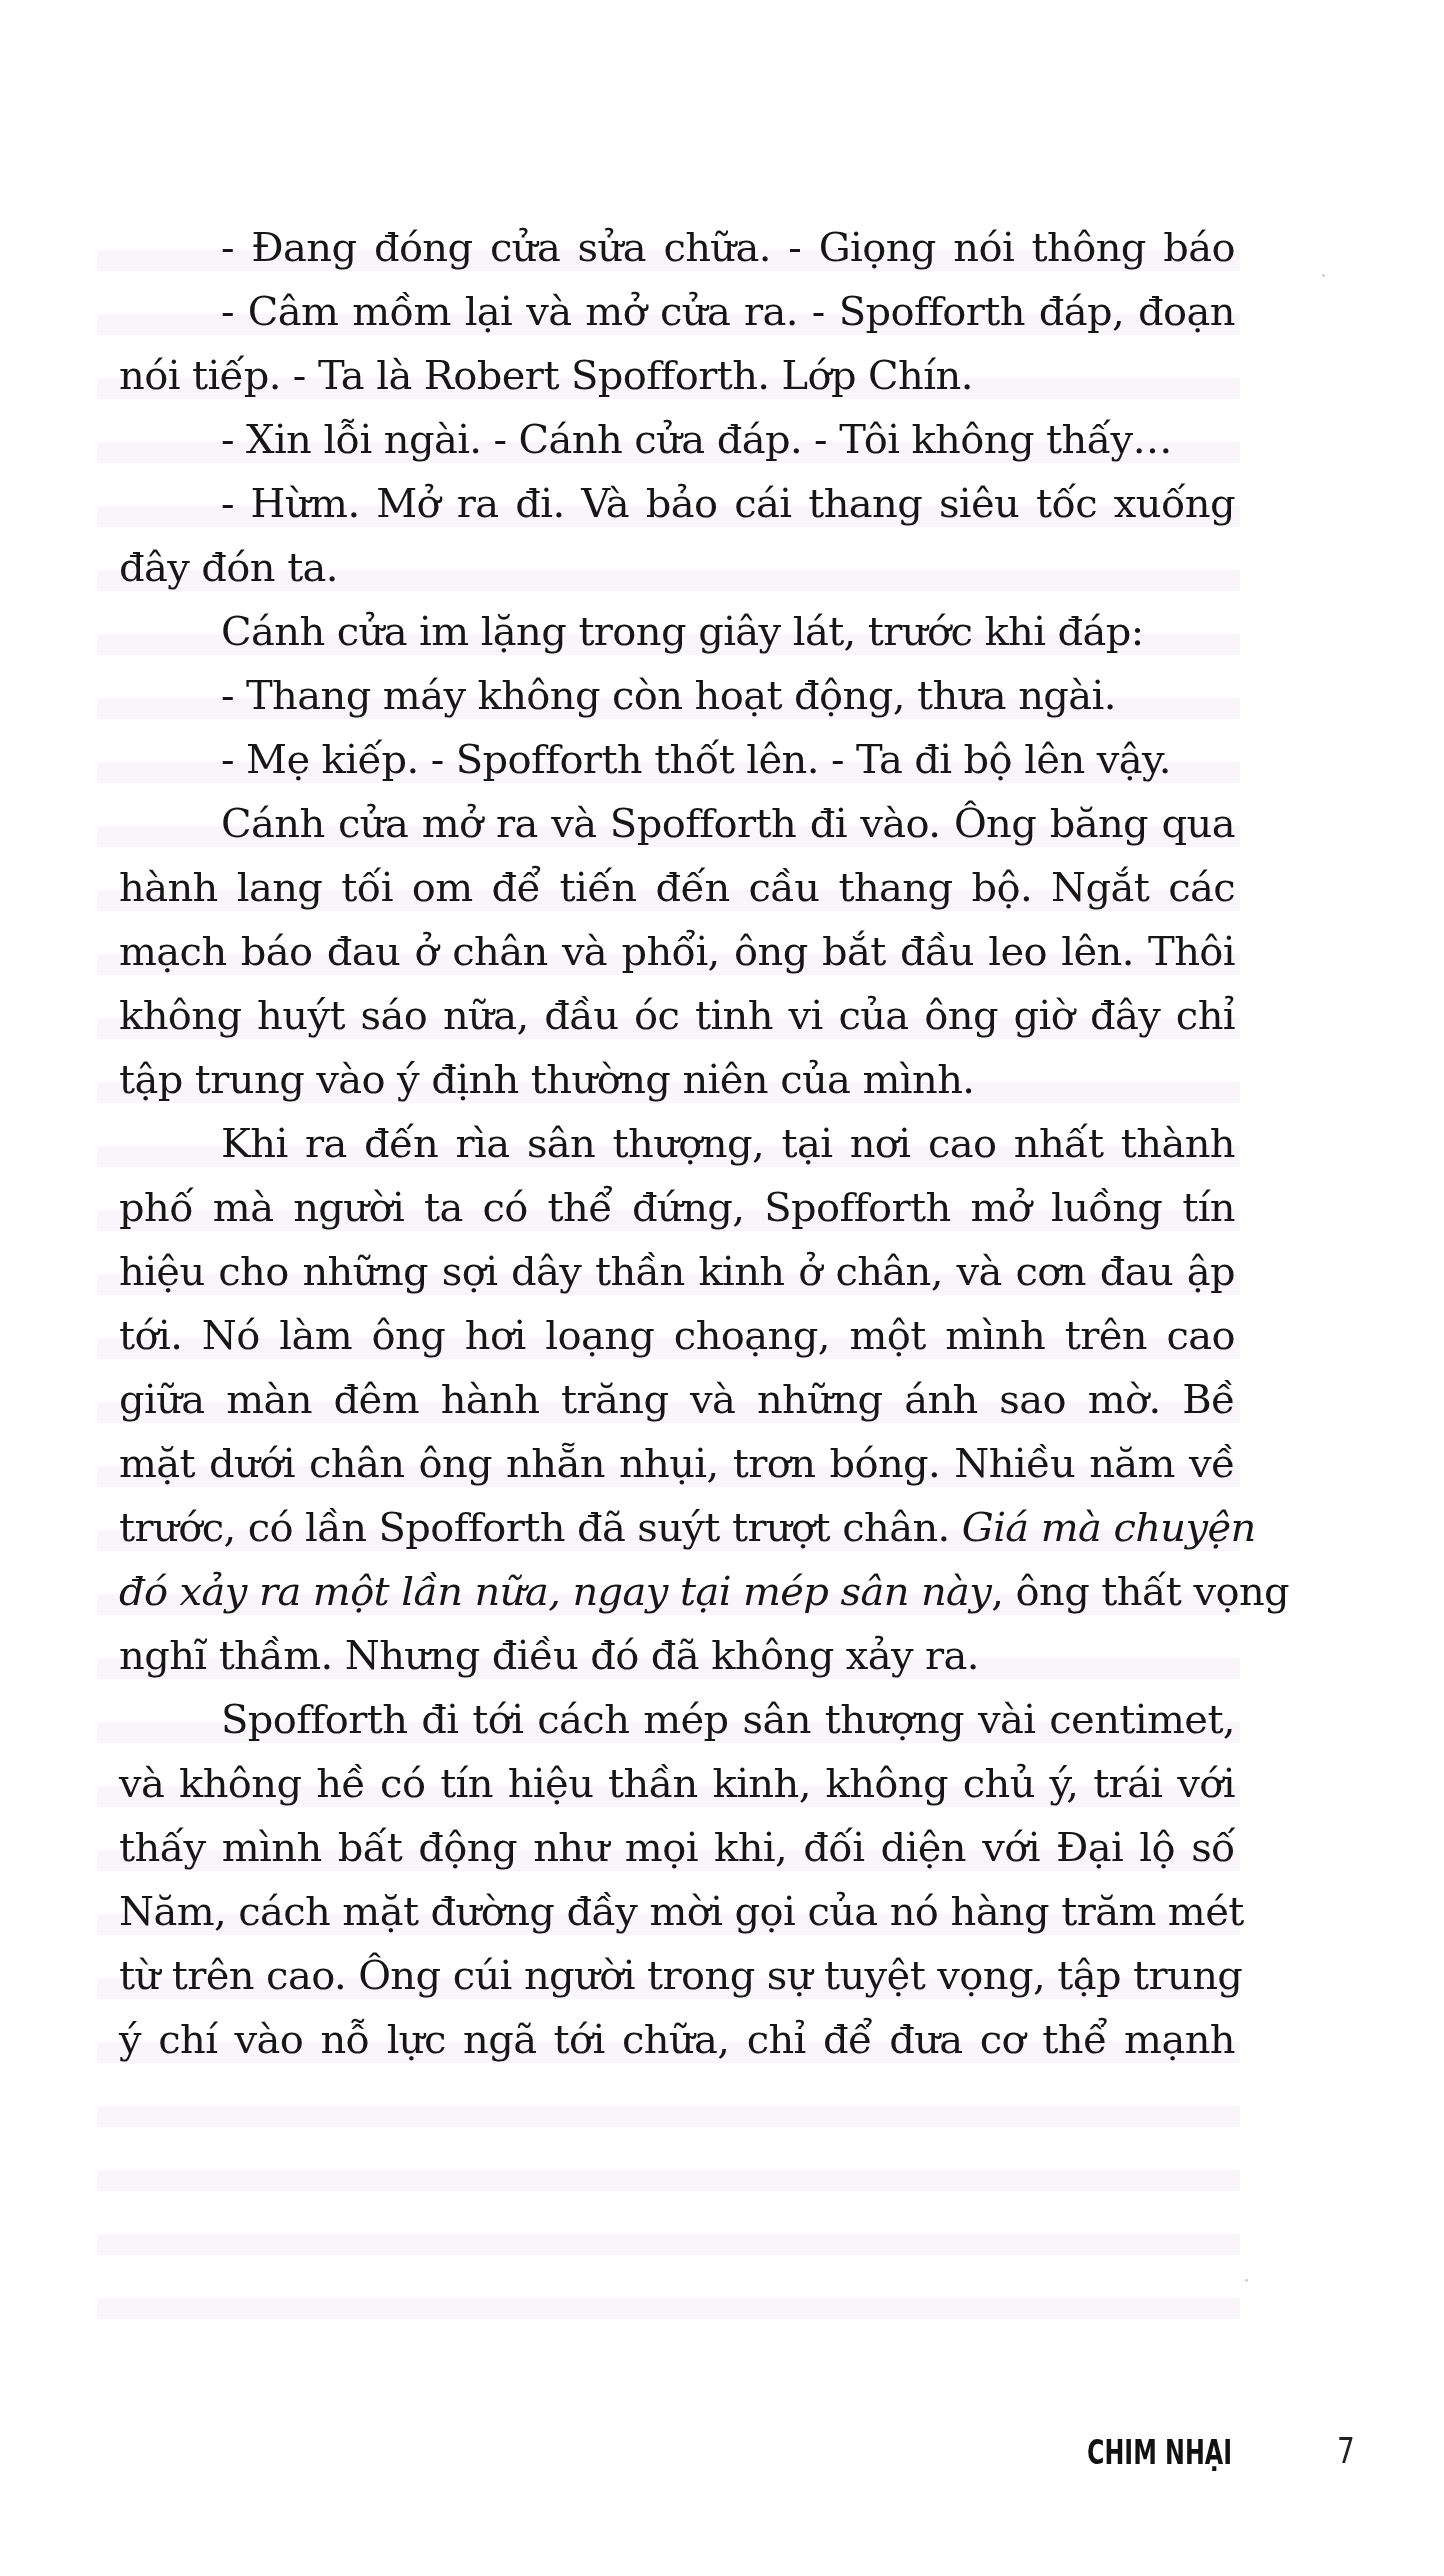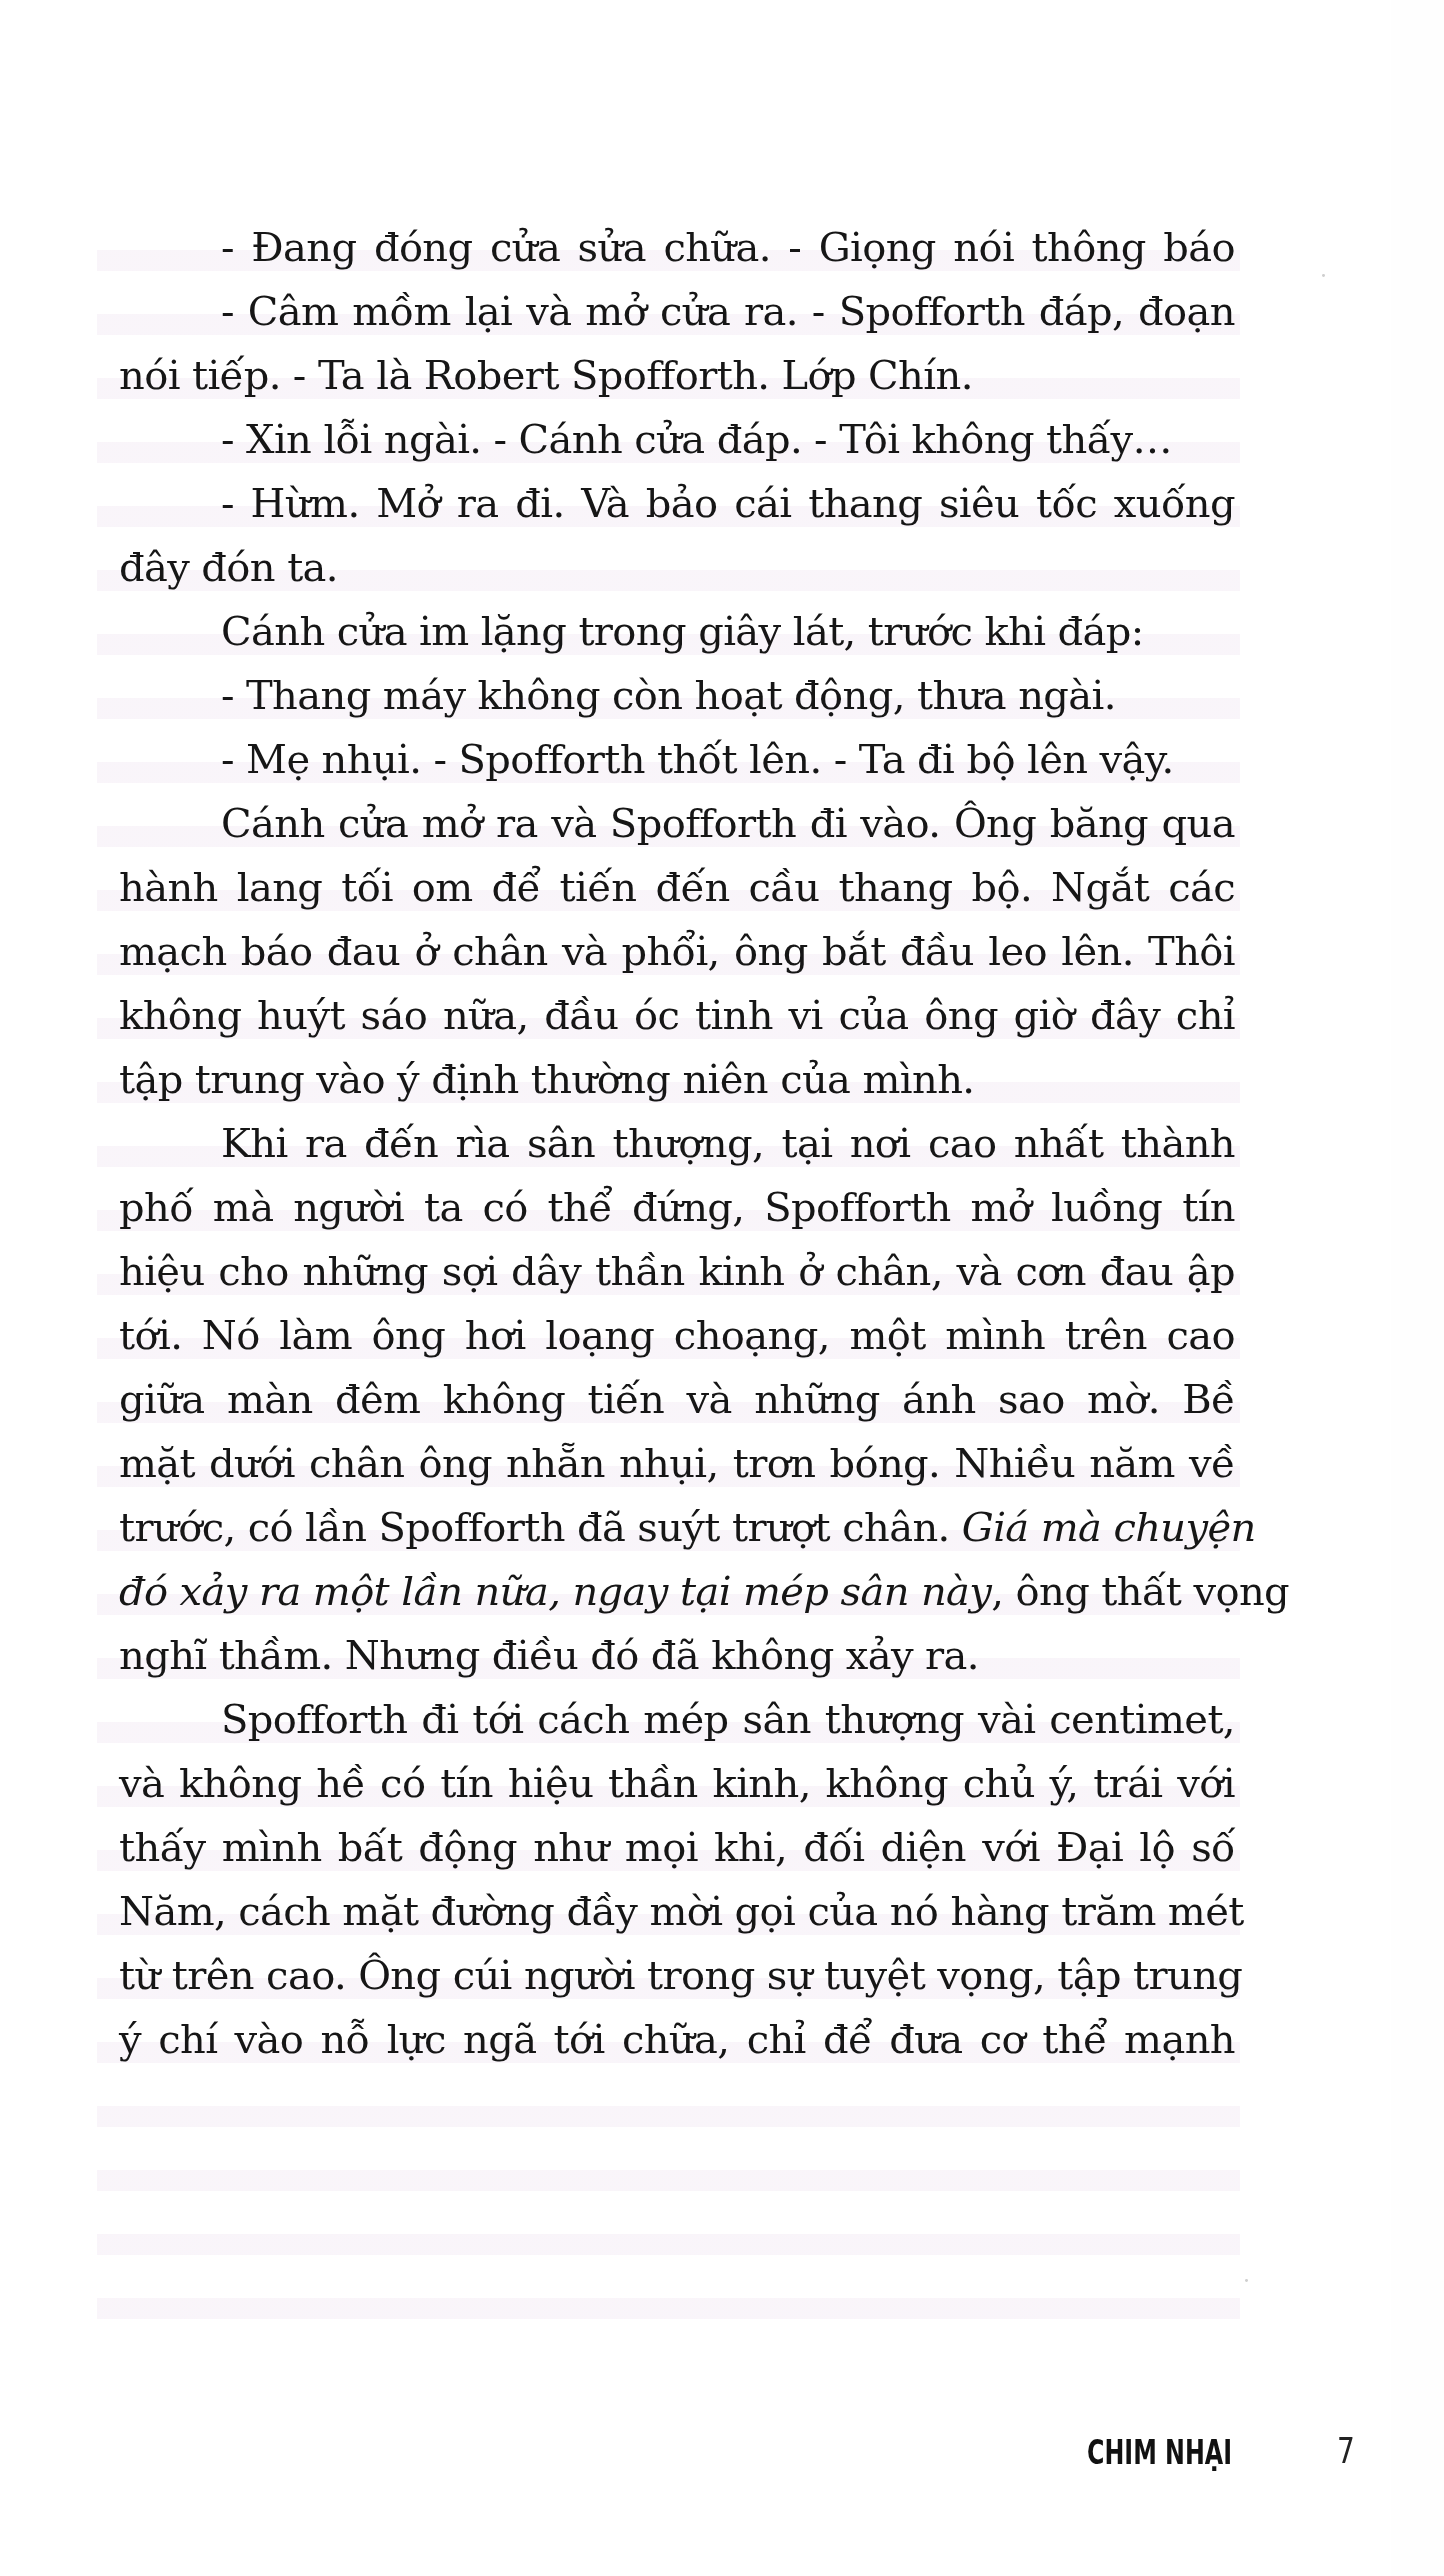--- a/index.html
+++ b/index.html
@@ -94,31 +94,31 @@
 
   <div class="text-block">
     <span class="line indent">- Đang đóng cửa sửa chữa. - Giọng nói thông báo</span>
     <span class="line indent">- Câm mồm lại và mở cửa ra. - Spofforth đáp, đoạn</span>
     <span class="line last">nói tiếp. - Ta là Robert Spofforth. Lớp Chín.</span>
     <span class="line indent last">- Xin lỗi ngài. - Cánh cửa đáp. - Tôi không thấy…</span>
     <span class="line indent">- Hừm. Mở ra đi. Và bảo cái thang siêu tốc xuống</span>
     <span class="line last">đây đón ta.</span>
     <span class="line indent last">Cánh cửa im lặng trong giây lát, trước khi đáp:</span>
     <span class="line indent last">- Thang máy không còn hoạt động, thưa ngài.</span>
-    <span class="line indent last">- Mẹ nhụi. - Spofforth thốt lên. - Ta đi bộ lên vậy.</span>
+    <span class="line indent last">- Mẹ kiếp. - Spofforth thốt lên. - Ta đi bộ lên vậy.</span>
     <span class="line indent">Cánh cửa mở ra và Spofforth đi vào. Ông băng qua</span>
     <span class="line">hành lang tối om để tiến đến cầu thang bộ. Ngắt các</span>
     <span class="line">mạch báo đau ở chân và phổi, ông bắt đầu leo lên. Thôi</span>
     <span class="line">không huýt sáo nữa, đầu óc tinh vi của ông giờ đây chỉ</span>
     <span class="line last">tập trung vào ý định thường niên của mình.</span>
     <span class="line indent">Khi ra đến rìa sân thượng, tại nơi cao nhất thành</span>
     <span class="line">phố mà người ta có thể đứng, Spofforth mở luồng tín</span>
     <span class="line">hiệu cho những sợi dây thần kinh ở chân, và cơn đau ập</span>
     <span class="line">tới. Nó làm ông hơi loạng choạng, một mình trên cao</span>
-    <span class="line">giữa màn đêm không tiến và những ánh sao mờ. Bề</span>
+    <span class="line">giữa màn đêm hành trăng và những ánh sao mờ. Bề</span>
     <span class="line">mặt dưới chân ông nhẵn nhụi, trơn bóng. Nhiều năm về</span>
     <span class="line"><span>trước, có lần Spofforth đã suýt trượt chân. </span><em>Giá mà chuyện</em></span>
     <span class="line"><em>đó xảy ra một lần nữa, ngay tại mép sân này</em><span>, ông thất vọng</span></span>
     <span class="line last">nghĩ thầm. Nhưng điều đó đã không xảy ra.</span>
     <span class="line indent">Spofforth đi tới cách mép sân thượng vài centimet,</span>
     <span class="line">và không hề có tín hiệu thần kinh, không chủ ý, trái với</span>
     <span class="line">thấy mình bất động như mọi khi, đối diện với Đại lộ số</span>
     <span class="line">Năm, cách mặt đường đầy mời gọi của nó hàng trăm mét</span>
     <span class="line">từ trên cao. Ông cúi người trong sự tuyệt vọng, tập trung</span>
     <span class="line">ý chí vào nỗ lực ngã tới chữa, chỉ để đưa cơ thể mạnh</span>

